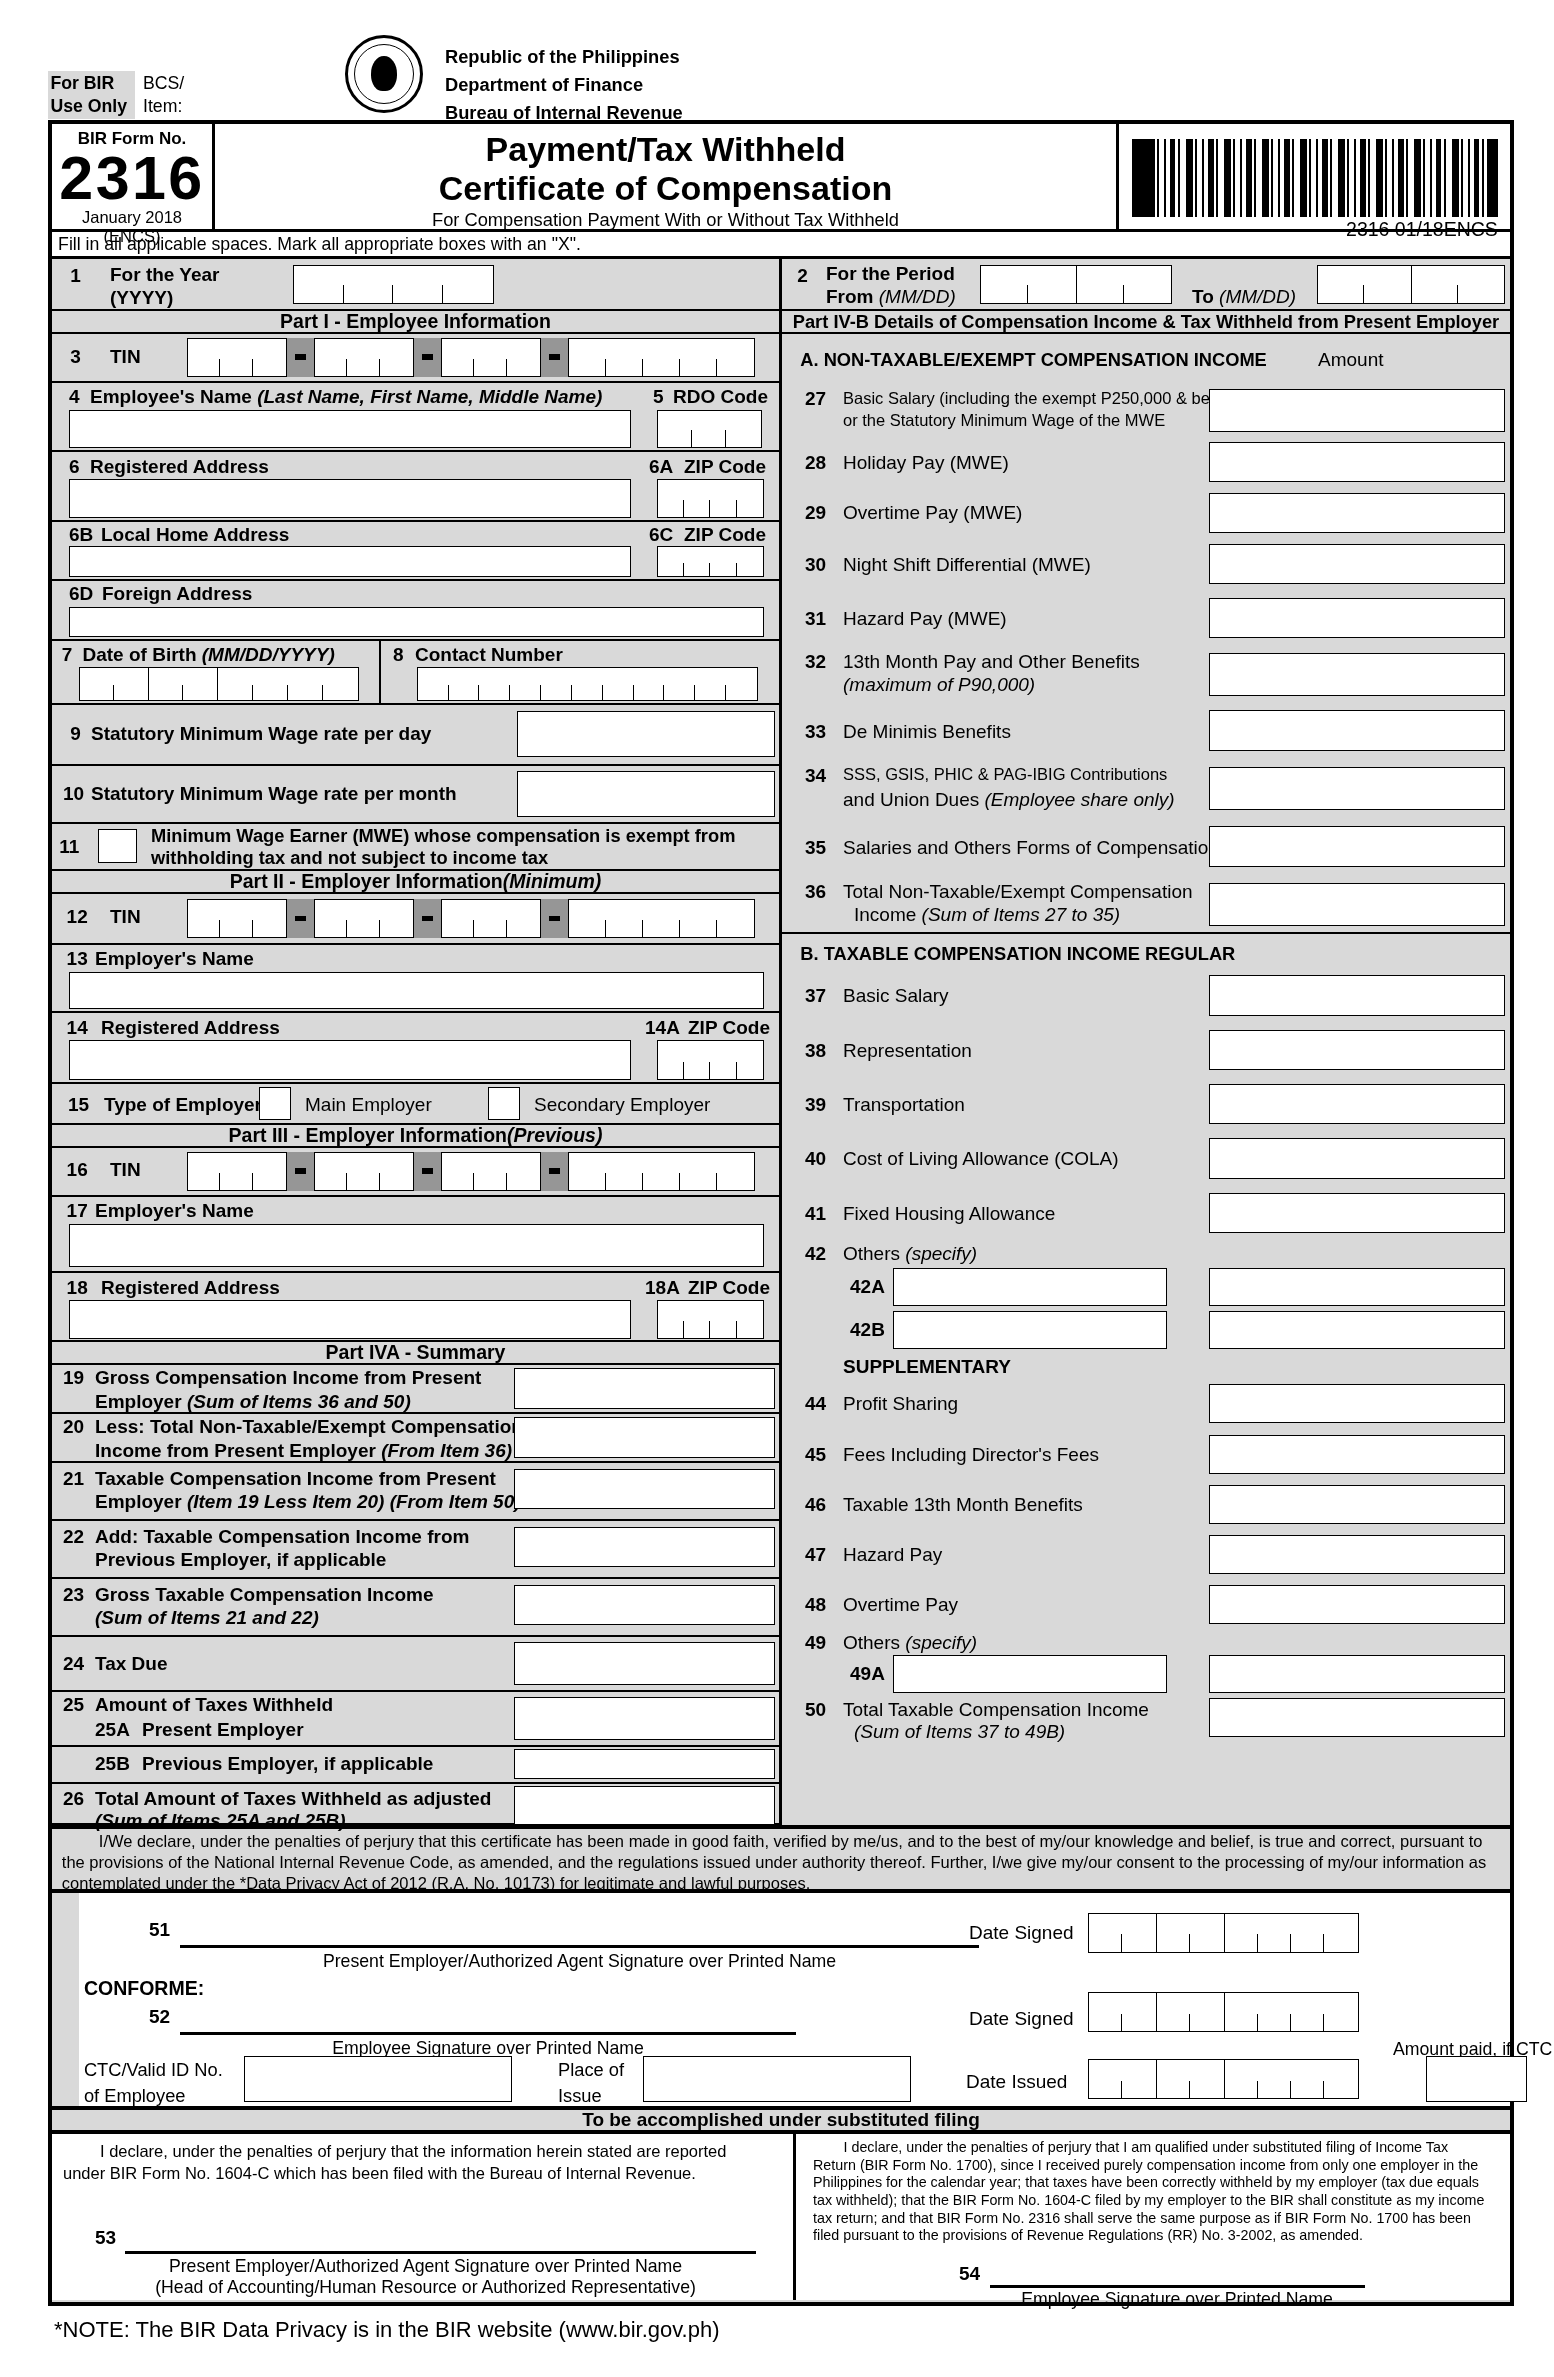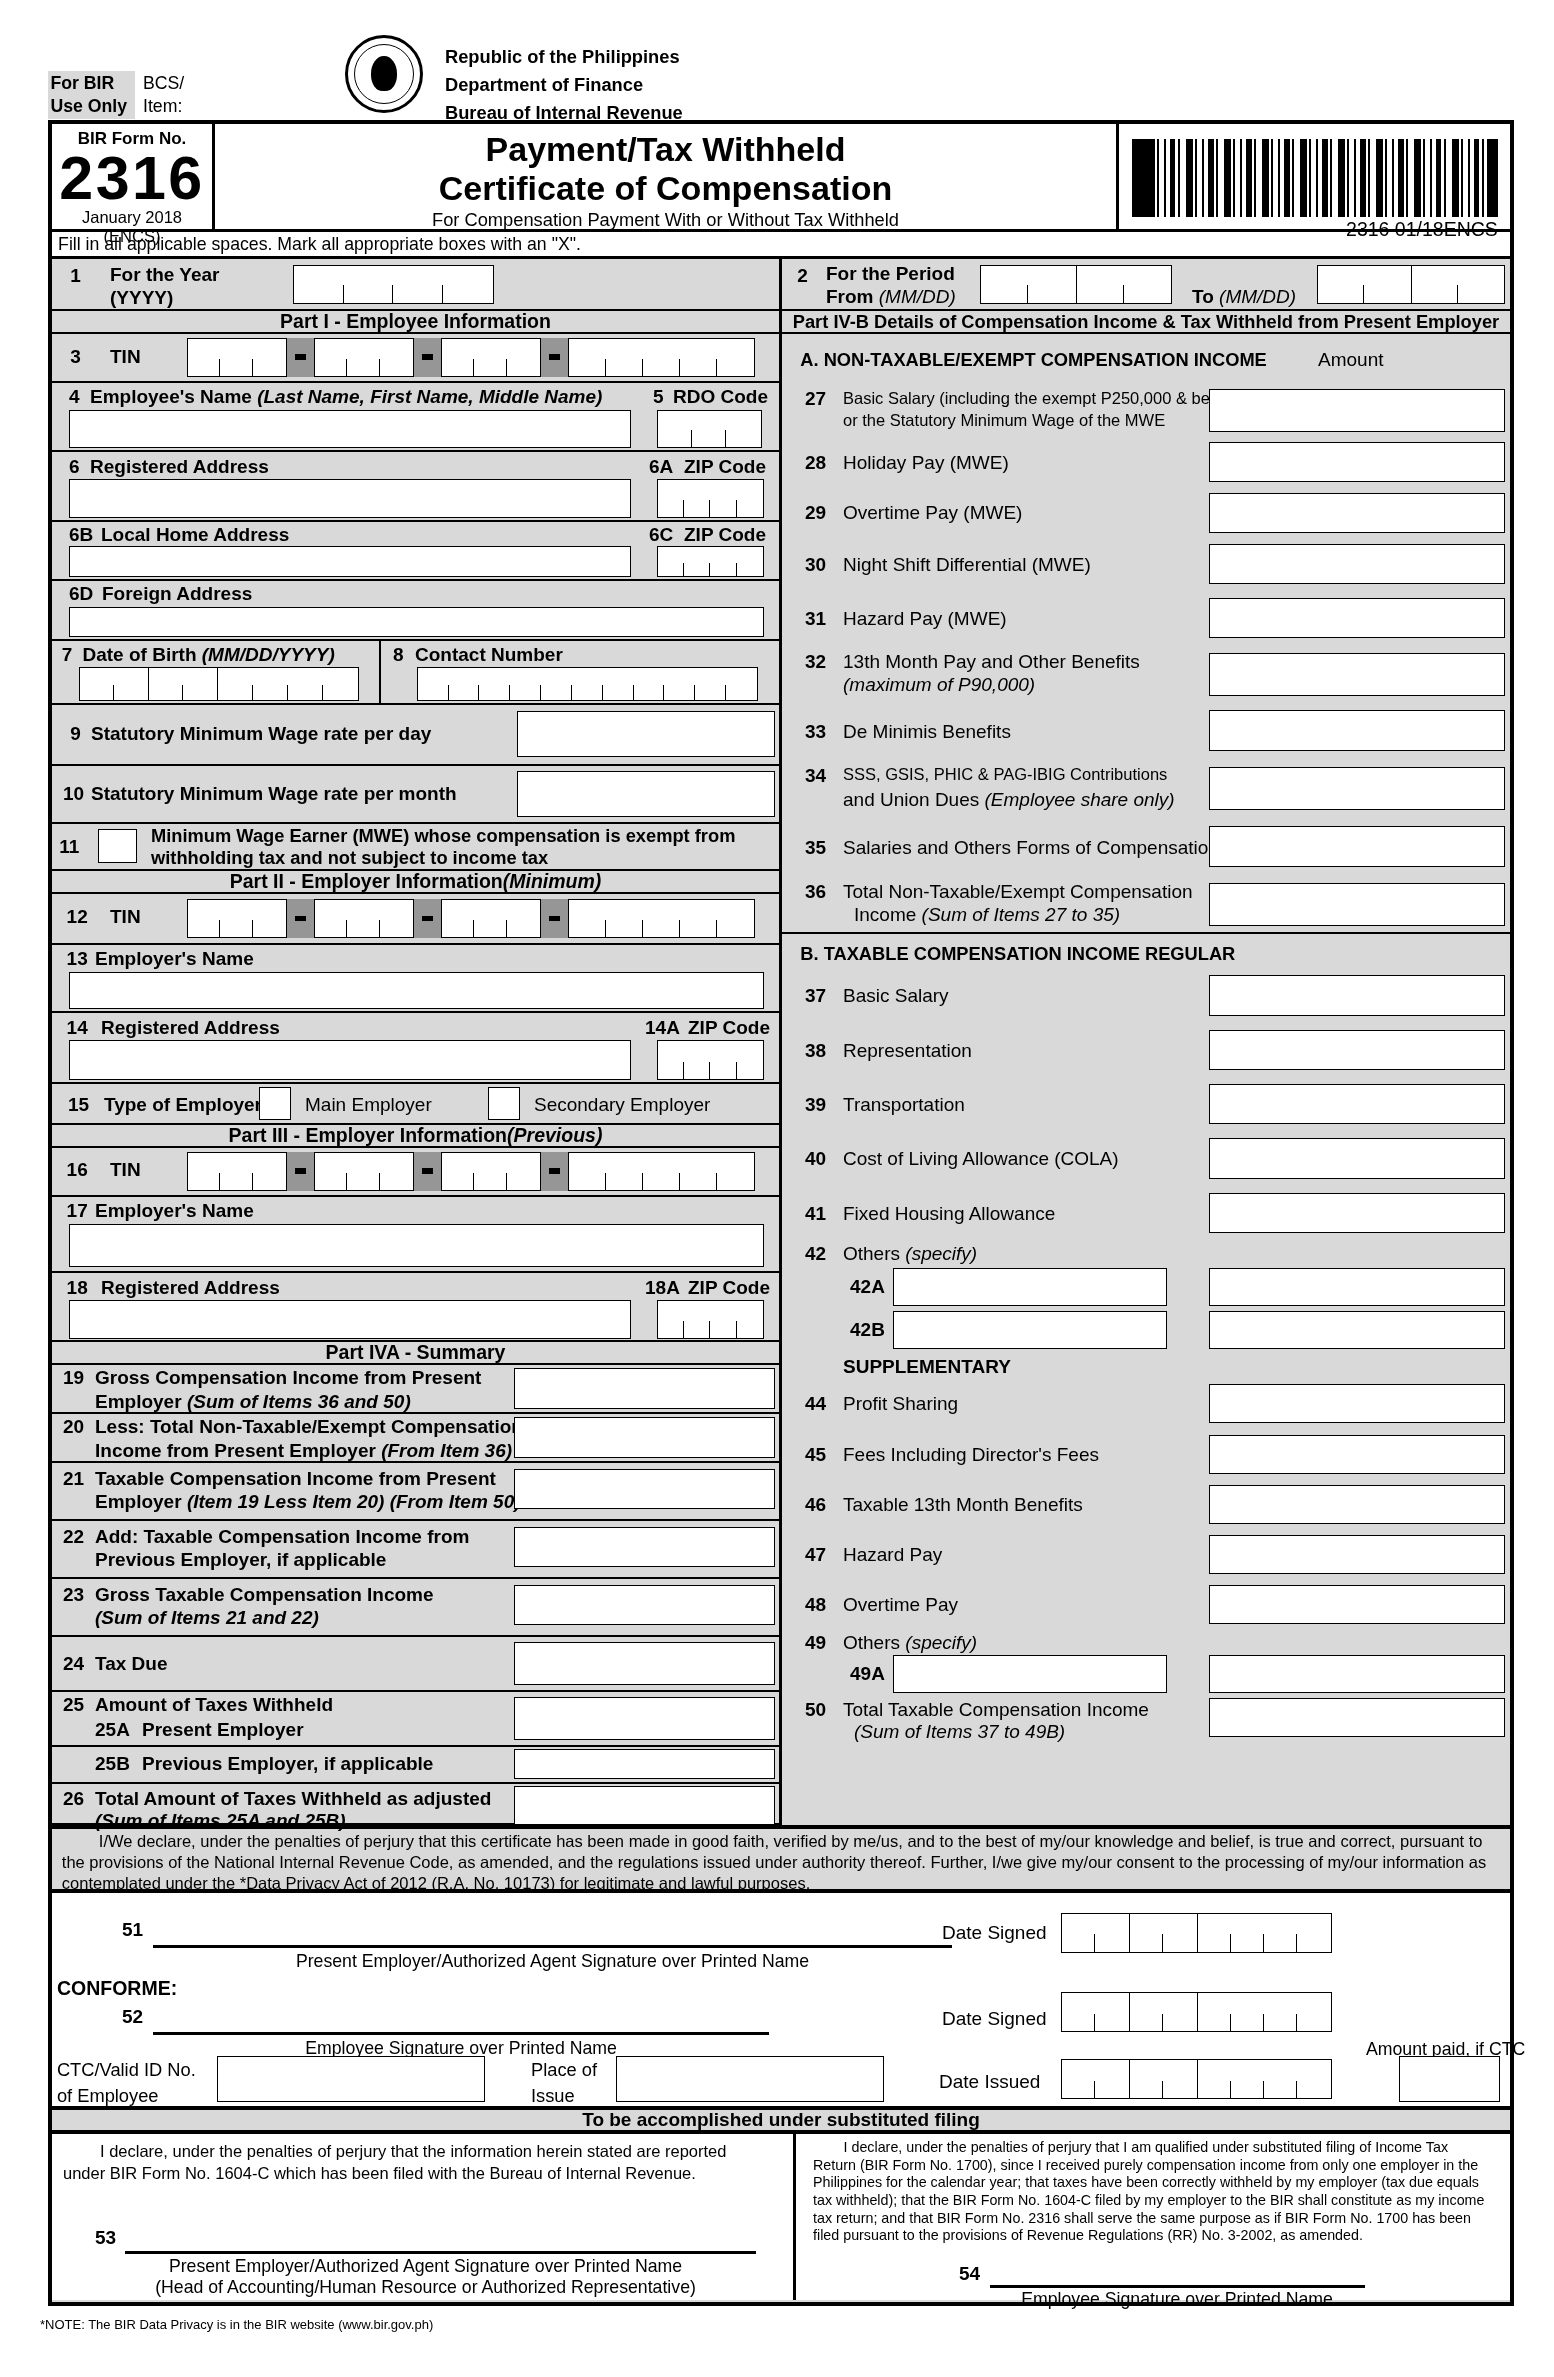--- a/index.html
+++ b/index.html
@@ -54,30 +54,30 @@
   .tin .tg{background:#fff;border:1.8px solid #000;box-sizing:border-box;display:flex;}
   .tin .tg .c{flex:1 1 0;position:relative;}
   .tin .tg .c + .c:before{content:"";position:absolute;left:-1.2px;bottom:0;height:46%;border-left:1.8px solid #000;}
   .tin .ts{width:27px;background:#969696;display:flex;align-items:center;justify-content:center;}
   .tin .ts:after{content:"";width:10.4px;height:5.5px;background:#000;}
   .ckb{position:absolute;background:#fff;border:1.8px solid #000;box-sizing:border-box;}
   .vdiv{position:absolute;top:0;bottom:0;border-left:3px solid #000;}
   
   .decl{height:64px;border-bottom:4.3px solid #000;background:#d9d9d9;box-sizing:border-box;font-size:16.5px;line-height:21px;padding:1.8px 9.8px 0 9.8px;}
   .decl .ind{display:inline-block;width:37px;}
-  .sig{height:213px;background:#fff;position:relative;box-sizing:border-box;}
+  .sig{height:213px;background:#fff;position:relative;box-sizing:border-box;margin-left:27px;}
   .sigline{position:absolute;height:0;border-top:3.7px solid #000;}
   .cap{position:absolute;font-size:17.7px;text-align:center;}
   .banner{height:28px;border-top:4.3px solid #000;border-bottom:4.3px solid #000;background:#d9d9d9;box-sizing:border-box;display:flex;align-items:center;justify-content:center;font-weight:bold;font-size:19px;}
   .subst{flex:none;height:166px;display:flex;background:#fff;box-sizing:border-box;}
   .subL{width:744px;border-right:3.7px solid #000;box-sizing:border-box;position:relative;}
   .subR{flex:1;position:relative;}
   .para{position:absolute;font-size:16.5px;line-height:22px;}
   .paraR{position:absolute;font-size:14.3px;line-height:17.7px;}
-  .note{left:40px;top:2317px;font-size:13px;}
+  .note{left:54px;top:2317px;font-size:22px;}
 </style>
 </head>
 <body>
 
 <div class="abs useonly">
   <div>For BIR</div>
   <div>Use Only</div>
 </div>
 <div class="abs bcs">
   <div>BCS/</div>

